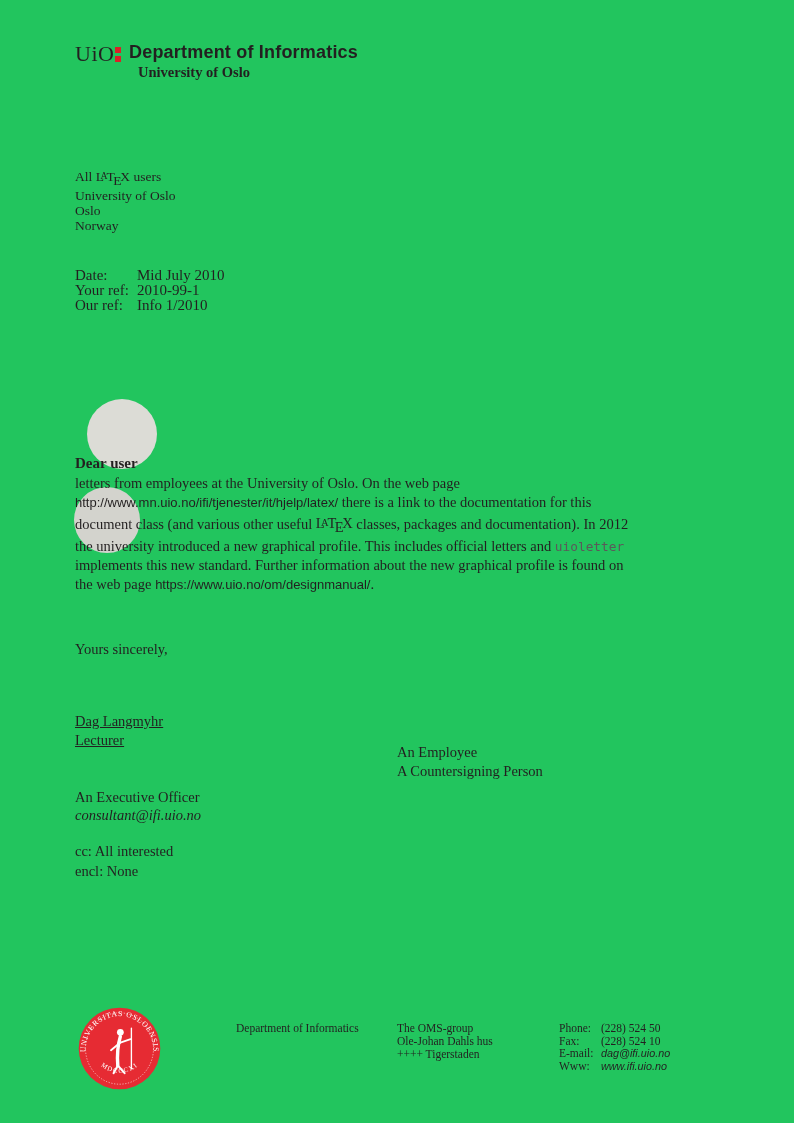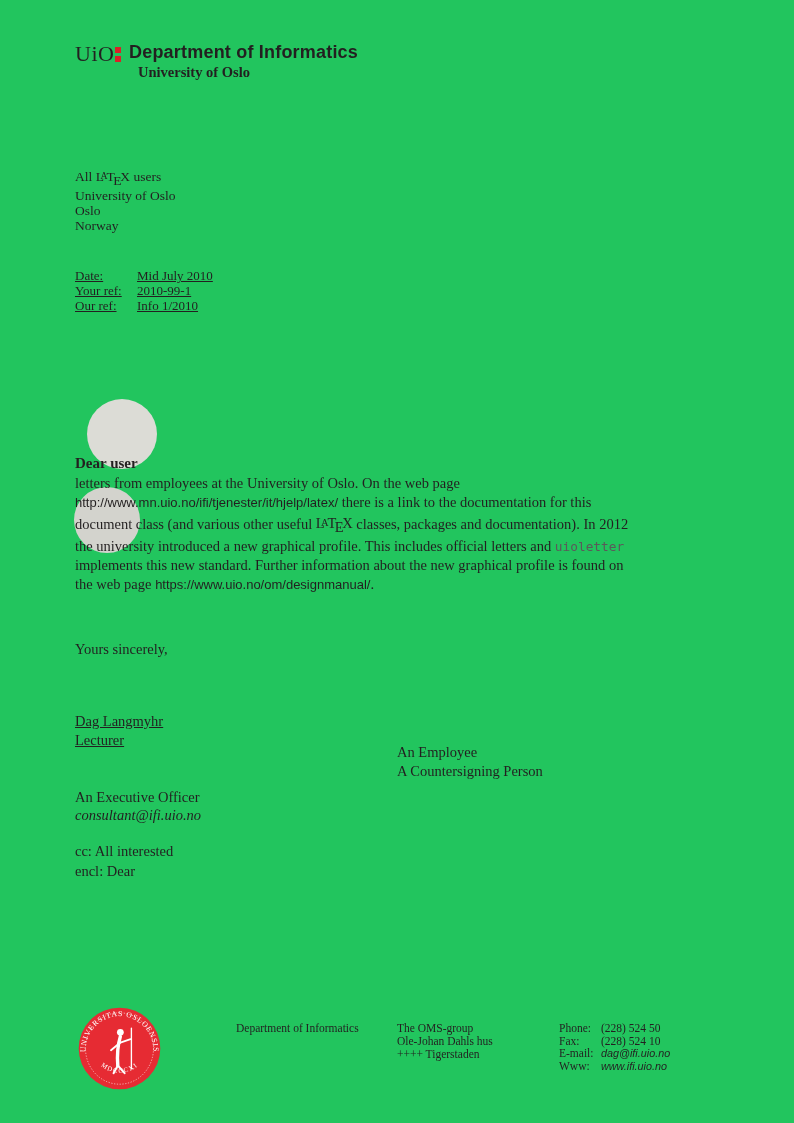--- a/index.html
+++ b/index.html
@@ -34,21 +34,21 @@
     font-weight:600;font-size:14.5px;color:#231f20;
   }
   
   .recipient{
     position:absolute;left:75px;top:168px;
     font-size:13.5px;line-height:15px;
   }
   
   .refs{
     position:absolute;left:75px;top:268px;
-    font-size:13px;line-height:15px;text-decoration:underline;
+    font-size:15px;line-height:15px;
   }
   .ref-row{display:flex;}
   .ref-label{width:62px;}
   
   .wm-circle{position:absolute;border-radius:50%;z-index:0;}
   .wm-c1{left:87px;top:399px;width:70px;height:70px;background:#dcdcd6;}
   .wm-c2{left:74px;top:487px;width:66px;height:66px;background:#d3d3cd;}
   
   .salutation{
     position:absolute;left:75px;top:455px;z-index:1;
@@ -151,21 +151,21 @@
     <div>An Employee</div>
     <div>A Countersigning Person</div>
   </div>
   <div class="executive">
     <div>An Executive Officer</div>
     <div class="email">consultant@ifi.uio.no</div>
   </div>
 
   <div class="notes">
     <div>cc: All interested</div>
-    <div>encl: Dear</div>
+    <div>encl: None</div>
   </div>
 
   <svg class="seal" viewBox="0 0 100 100">
     <circle cx="50" cy="50" r="48" fill="#e62b33"></circle>
     <ellipse cx="50" cy="50" rx="40" ry="42" fill="none" stroke="#ffffff" stroke-width="0.7" stroke-dasharray="1.5,1.8"></ellipse>
     <defs>
       <path id="sealTopArc" d="M 11,62 A 40,41 0 1 1 89,62"></path>
       <path id="sealBottomArc" d="M 19,58 A 34,35 0 0 0 81,58"></path>
     </defs>
     <text fill="#ffffff" font-size="9" font-family="Liberation Serif, serif" letter-spacing="1">

